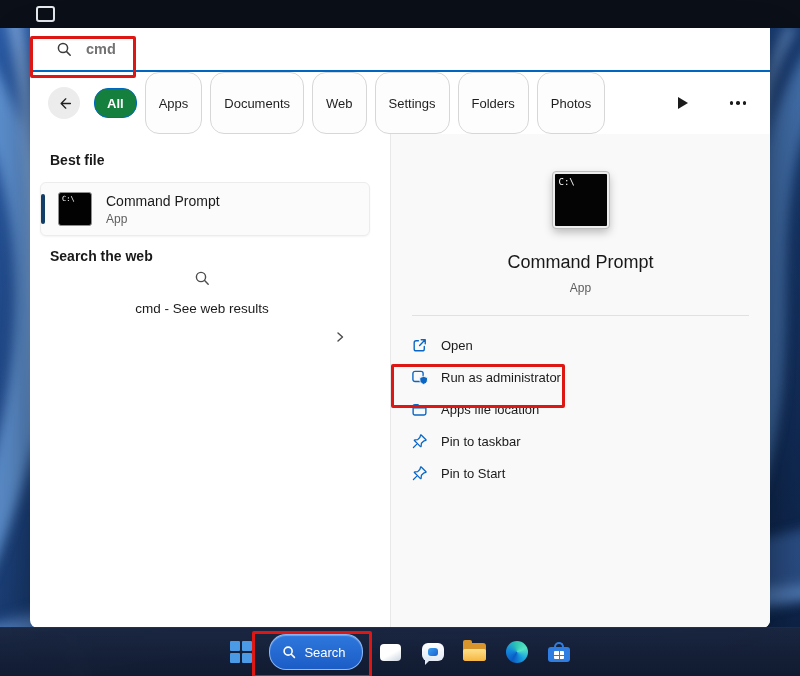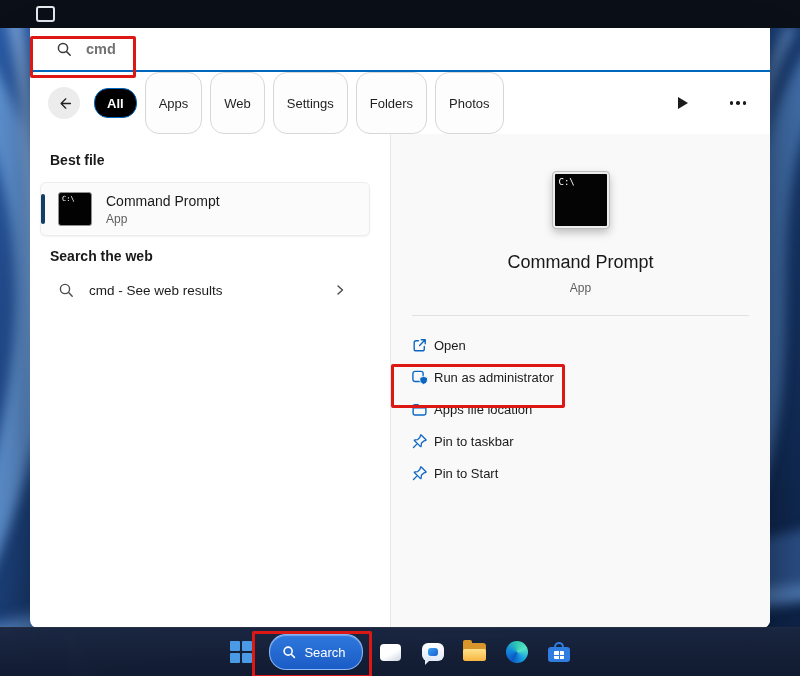--- a/index.html
+++ b/index.html
@@ -15,51 +15,51 @@
   .win-mini-icon{width:15px;height:12px;border:2px solid #e6e9ee;border-radius:3px;margin-left:36px;}
   
   .swindow{position:absolute;left:30px;top:28px;width:740px;height:600px;background:#ffffff;
     border-radius:0 0 8px 8px;box-shadow:0 18px 42px rgba(0,0,0,.45);z-index:2;
     display:flex;flex-direction:column;overflow:hidden;}
   .searchbar{flex:0 0 42px;display:flex;align-items:center;padding:0 20px 0 26px;border-bottom:2px solid #0067c0;color:#3c3c3c;}
   .searchbar input{flex:1;border:0;outline:0;background:transparent;font-size:14.5px;margin-left:12px;color:#737373;font-family:inherit;font-weight:600;}
   .tabsrow{flex:0 0 62px;display:flex;align-items:center;gap:8px;padding:0 22px 0 18px;}
   .back-btn{width:32px;height:32px;border-radius:50%;background:#ececec;display:flex;align-items:center;justify-content:center;color:#202020;margin-right:6px;flex:0 0 32px;}
   .tab{height:28px;padding:16px 13px;display:flex;align-items:center;border-radius:14px;background:#fdfdfd;border:1px solid #d7d7d7;font-size:13px;color:#1f1f1f;white-space:nowrap;}
-  .tab.active{background:#000000;border-color:#0067c0;color:#fff;font-weight:700;padding:0 12px;}
+  .tab.active{background:#15803d;border-color:#0067c0;color:#fff;font-weight:700;padding:0 12px;}
   .spacer{flex:1;}
   .play-btn{width:0;height:0;border-left:10px solid #1b1b1b;border-top:6px solid transparent;border-bottom:6px solid transparent;margin-right:32px;}
   .more-btn{display:flex;gap:3px;align-items:center;padding:8px 2px;}
   .more-btn i{width:3.5px;height:3.5px;border-radius:50%;background:#1b1b1b;}
   .content{flex:1;display:flex;min-height:0;}
   
   .left-col{width:360px;flex:0 0 360px;padding:18px 14px 0 20px;box-sizing:border-box;}
   .section-heading{font-size:14px;font-weight:700;color:#191919;}
   .bm-card{position:relative;margin:14px 0 0 -10px;width:330px;height:54px;background:#fbfbfb;border:1px solid #ececec;
     border-radius:6px;box-shadow:0 1px 2px rgba(0,0,0,.05);display:flex;align-items:center;gap:14px;padding:0 10px 0 17px;box-sizing:border-box;}
   .sel-bar{position:absolute;left:0;top:50%;transform:translateY(-50%);width:4px;height:30px;border-radius:2px;background:#123d66;}
   .term-icon-sm{width:34px;height:34px;background:#020202;border:1px solid #8f8f8f;border-radius:3px;color:#fff;
     font-family:"DejaVu Sans Mono","Liberation Mono",monospace;font-size:7px;line-height:1;padding:3px 0 0 3px;box-sizing:border-box;flex:0 0 34px;}
   .bm-title{font-size:14px;color:#1a1a1a;}
   .bm-sub{font-size:12px;color:#5e5e5e;margin-top:3px;}
   .web-heading{margin-top:12px;}
   .web-row{margin-left:-10px;margin-top:6px;width:318px;height:40px;display:flex;align-items:center;gap:15px;
-    padding:0 12px 0 18px;box-sizing:border-box;border-radius:6px;color:#4c4c4c;}
+    padding:0 12px 0 18px;box-sizing:border-box;border-radius:6px;color:#4c4c4c;flex-direction:column;}
   .web-label{font-size:13.5px;color:#1b1b1b;}
   .web-chev{margin-left:auto;color:#4a4a4a;display:flex;}
   
   .right-col{flex:1;background:#f9f9f9;border-left:1px solid #e8e8e8;display:flex;flex-direction:column;align-items:center;padding-top:38px;box-sizing:border-box;}
   .term-icon-lg{width:56px;height:56px;background:#040404;border:2px solid #ededed;outline:1px solid #bdbdbd;border-radius:3px;
     box-shadow:0 4px 10px rgba(0,0,0,.28);color:#fff;font-family:"DejaVu Sans Mono","Liberation Mono",monospace;font-size:9px;line-height:1;
     padding:4px 0 0 4px;box-sizing:border-box;}
   .pv-title{margin-top:24px;font-size:18px;color:#181818;}
   .pv-sub{margin-top:8px;font-size:12px;color:#5e5e5e;}
   .pv-divider{margin-top:20px;height:1px;background:#e1e1e1;width:calc(100% - 42px);}
   .actions{width:100%;padding:13px 0 0 20px;box-sizing:border-box;}
-  .action-row{height:32px;display:flex;align-items:center;gap:6px;font-size:13px;color:#1a1a1a;}
+  .action-row{height:32px;display:flex;align-items:center;gap:13px;font-size:13px;color:#1a1a1a;}
   .aicon{color:#0b66c3;display:flex;width:17px;height:17px;flex:0 0 17px;}
   
   .taskbar{position:absolute;left:0;right:0;bottom:0;height:48px;z-index:3;
     background:linear-gradient(180deg,rgba(26,38,64,.97),rgba(17,26,47,.97));
     border-top:1px solid rgba(255,255,255,.07);
     display:flex;align-items:center;justify-content:center;gap:2px;}
   .tb-btn{width:40px;height:40px;border-radius:6px;display:flex;align-items:center;justify-content:center;flex:0 0 auto;}
   .tb-win{display:grid;grid-template-columns:10px 10px;grid-template-rows:10px 10px;gap:2px;}
   .tb-win span{background:#4a9ae6;border-radius:1px;}
   .tb-search-pill{height:34px;padding:0 16px 0 12px;border-radius:17px;margin:0 6px;
@@ -130,20 +130,21 @@
   </div>
 
   <div class="tabsrow">
     <div class="back-btn">
       <svg viewBox="0 0 20 20" width="17" height="17">
           <path d="M11.5 4.5 6 10l5.5 5.5 M6.4 10H17" fill="none" stroke="currentColor" stroke-width="1.5" stroke-linecap="round" stroke-linejoin="round"></path>
         </svg>
     </div>
     <div class="tab active">All</div>
     <div class="tab">Apps</div>
+    <div class="tab">Documents</div>
     <div class="tab">Web</div>
     <div class="tab">Settings</div>
     <div class="tab">Folders</div>
     <div class="tab">Photos</div>
     <div class="spacer"></div>
     <div class="play-btn"></div>
     <div class="more-btn">
         <i></i>
         <i></i>
         <i></i>

